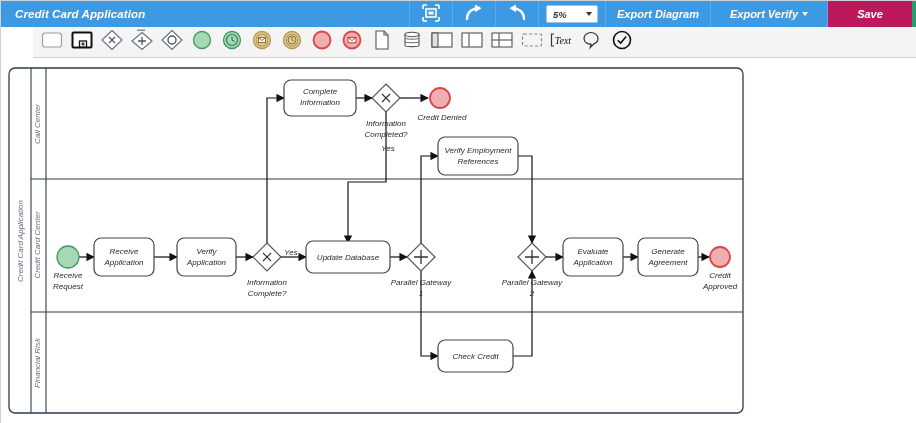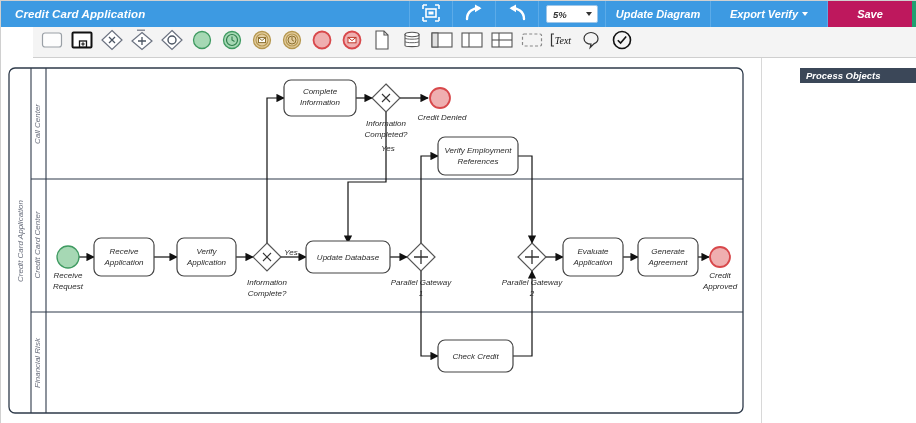--- a/index.html
+++ b/index.html
@@ -186,21 +186,21 @@
 
     <div class="tb-sep"></div>
     <div class="tb-zoom-wrap">
       <div class="zoom-select">
         <span class="zoom-val">5%</span>
         <span class="zoom-caret"></span>
       </div>
     </div>
 
     <div class="tb-sep"></div>
-    <div class="tb-btn" style="width:104px;">Update Diagram</div>
+    <div class="tb-btn" style="width:104px;">Export Diagram</div>
 
     <div class="tb-sep"></div>
     <div class="tb-btn" style="width:116px;">
       <span>Export Verify</span>
       <span class="caret-white-sm"></span>
     </div>
 
     <div class="tb-sep"></div>
     <div class="save-btn">Save</div>
     <div class="save-caret-btn">
@@ -546,17 +546,14 @@
         <text class="dg-label" x="719" y="220" text-anchor="middle">Credit</text>
         <text class="dg-label" x="719" y="231" text-anchor="middle">Approved</text>
       </g>
 
       <text class="dg-label" x="290" y="197" text-anchor="middle">Yes</text>
       <text class="dg-label" x="387" y="93" text-anchor="middle">Yes</text>
 
     </svg>
   </div>
 
-  <div class="right-panel">
-    <div class="panel-header">Process Objects</div>
-  </div>
 
 </div>
 
 </body></html>

